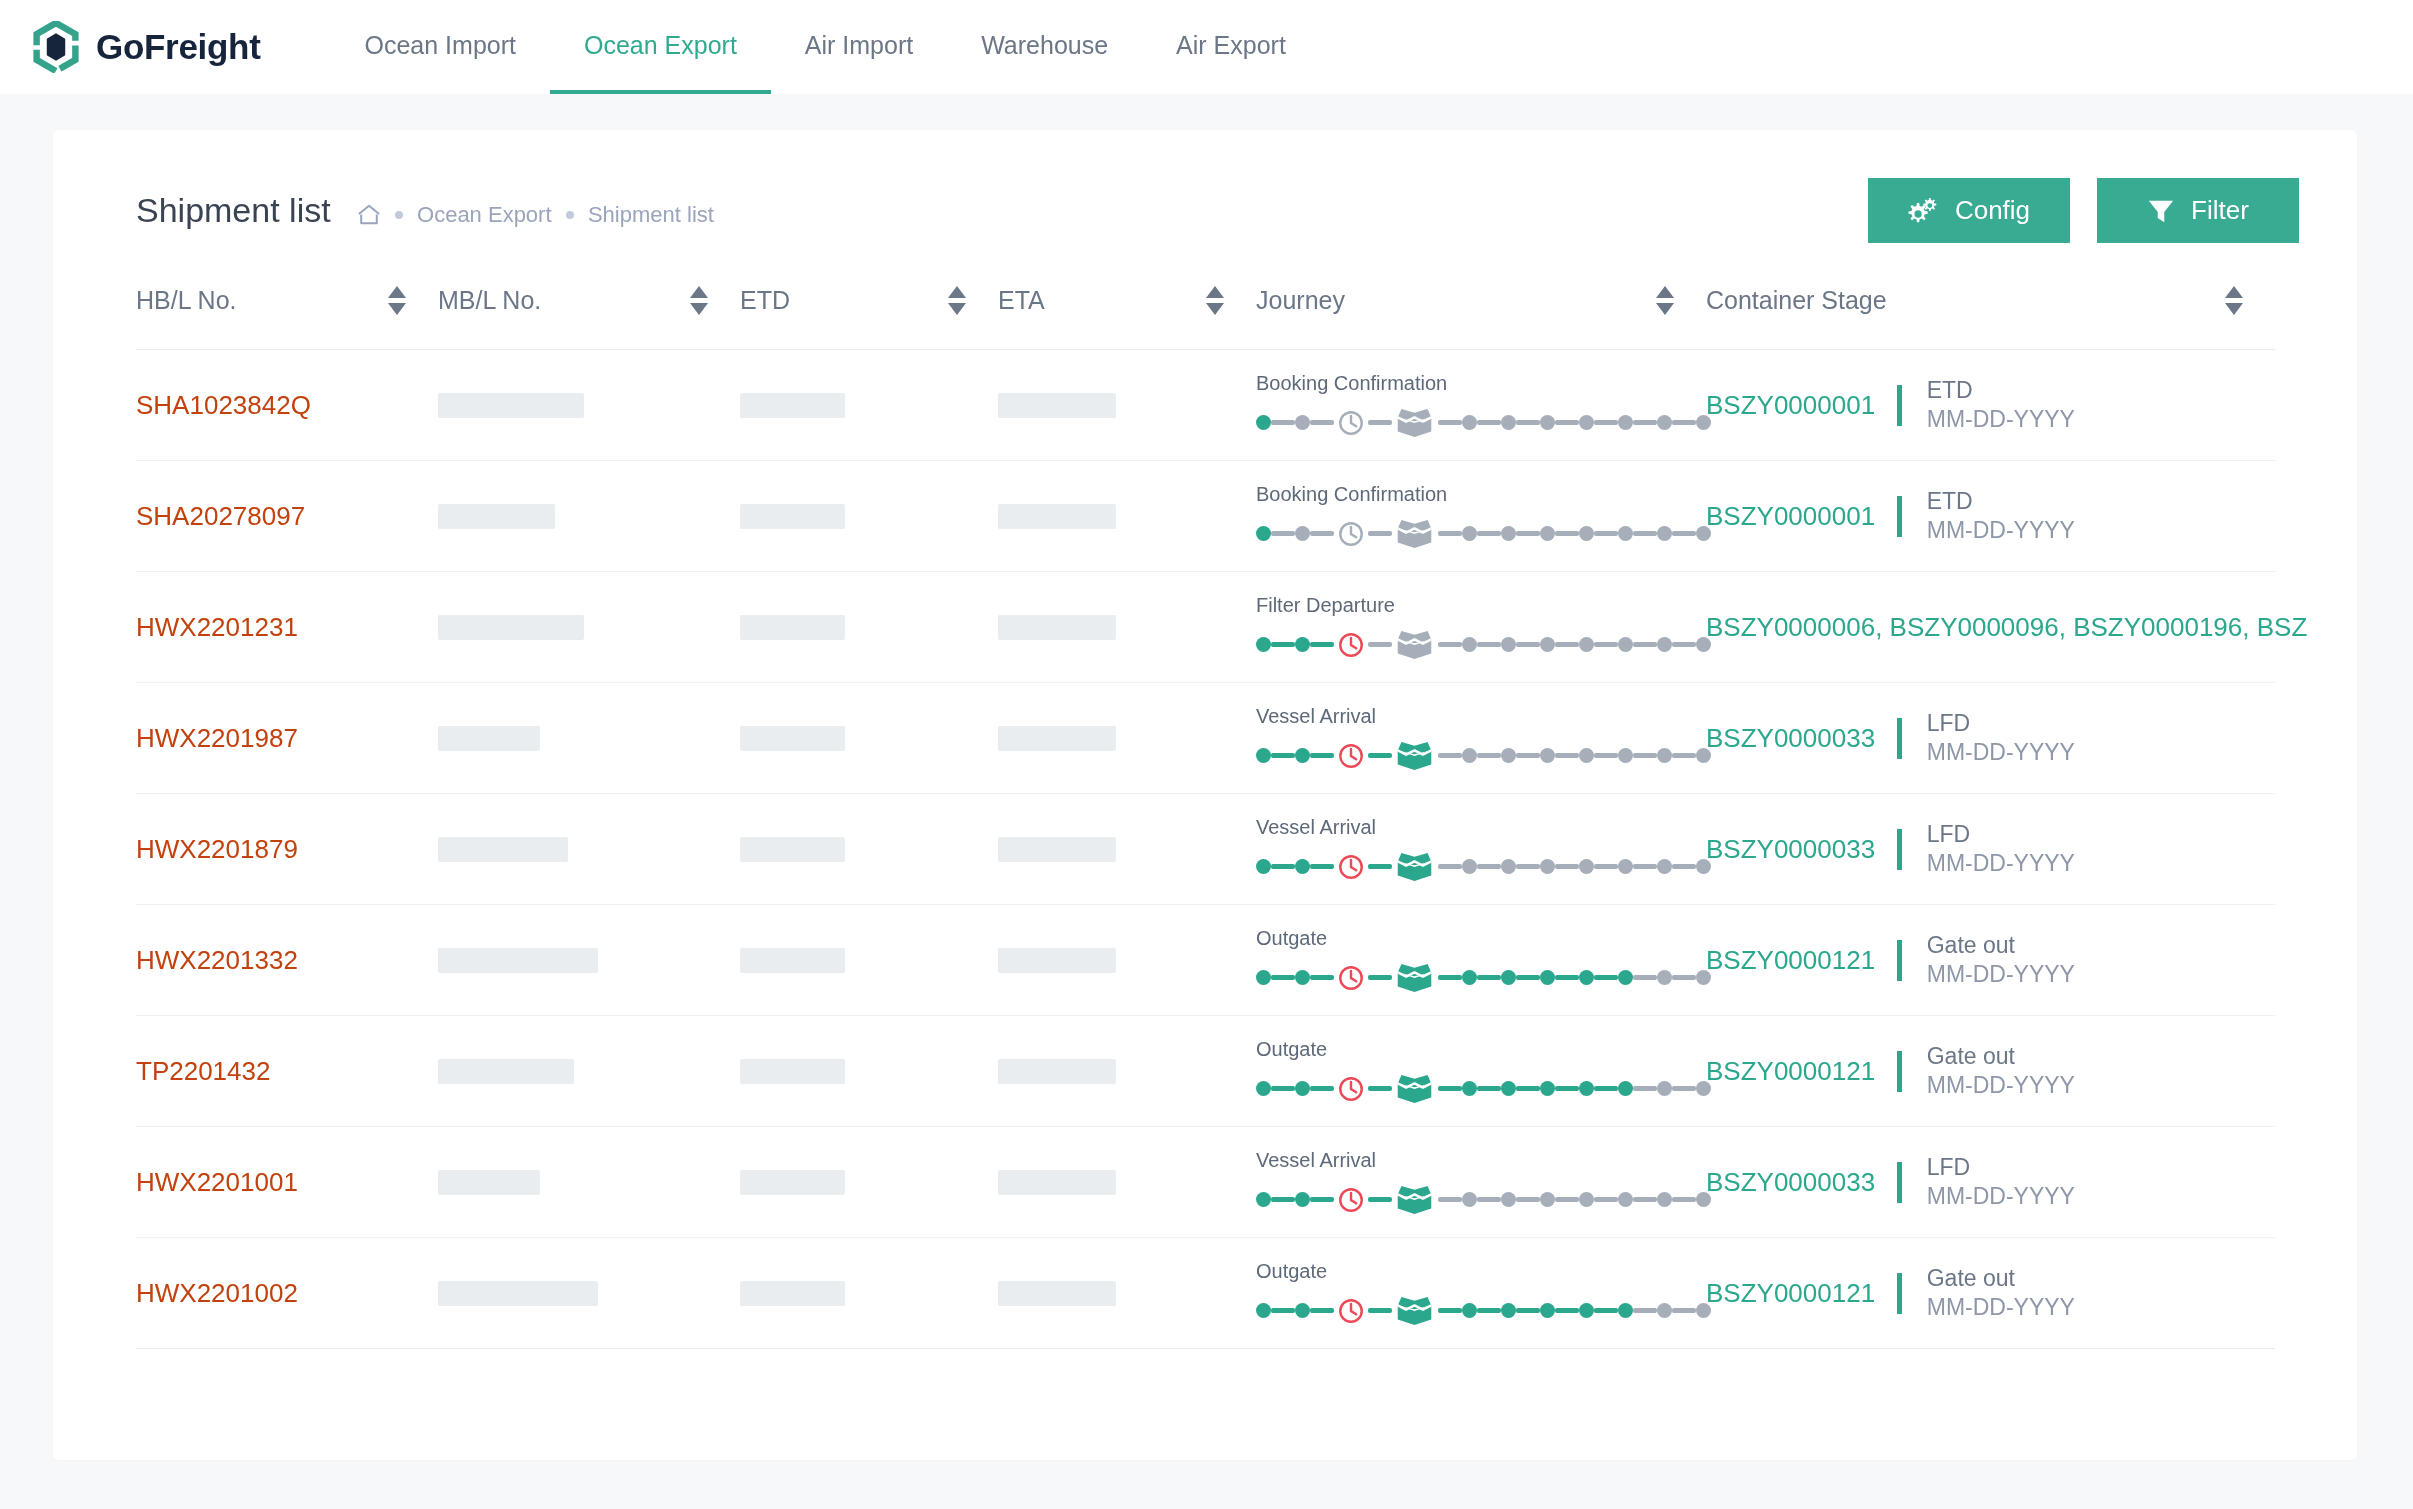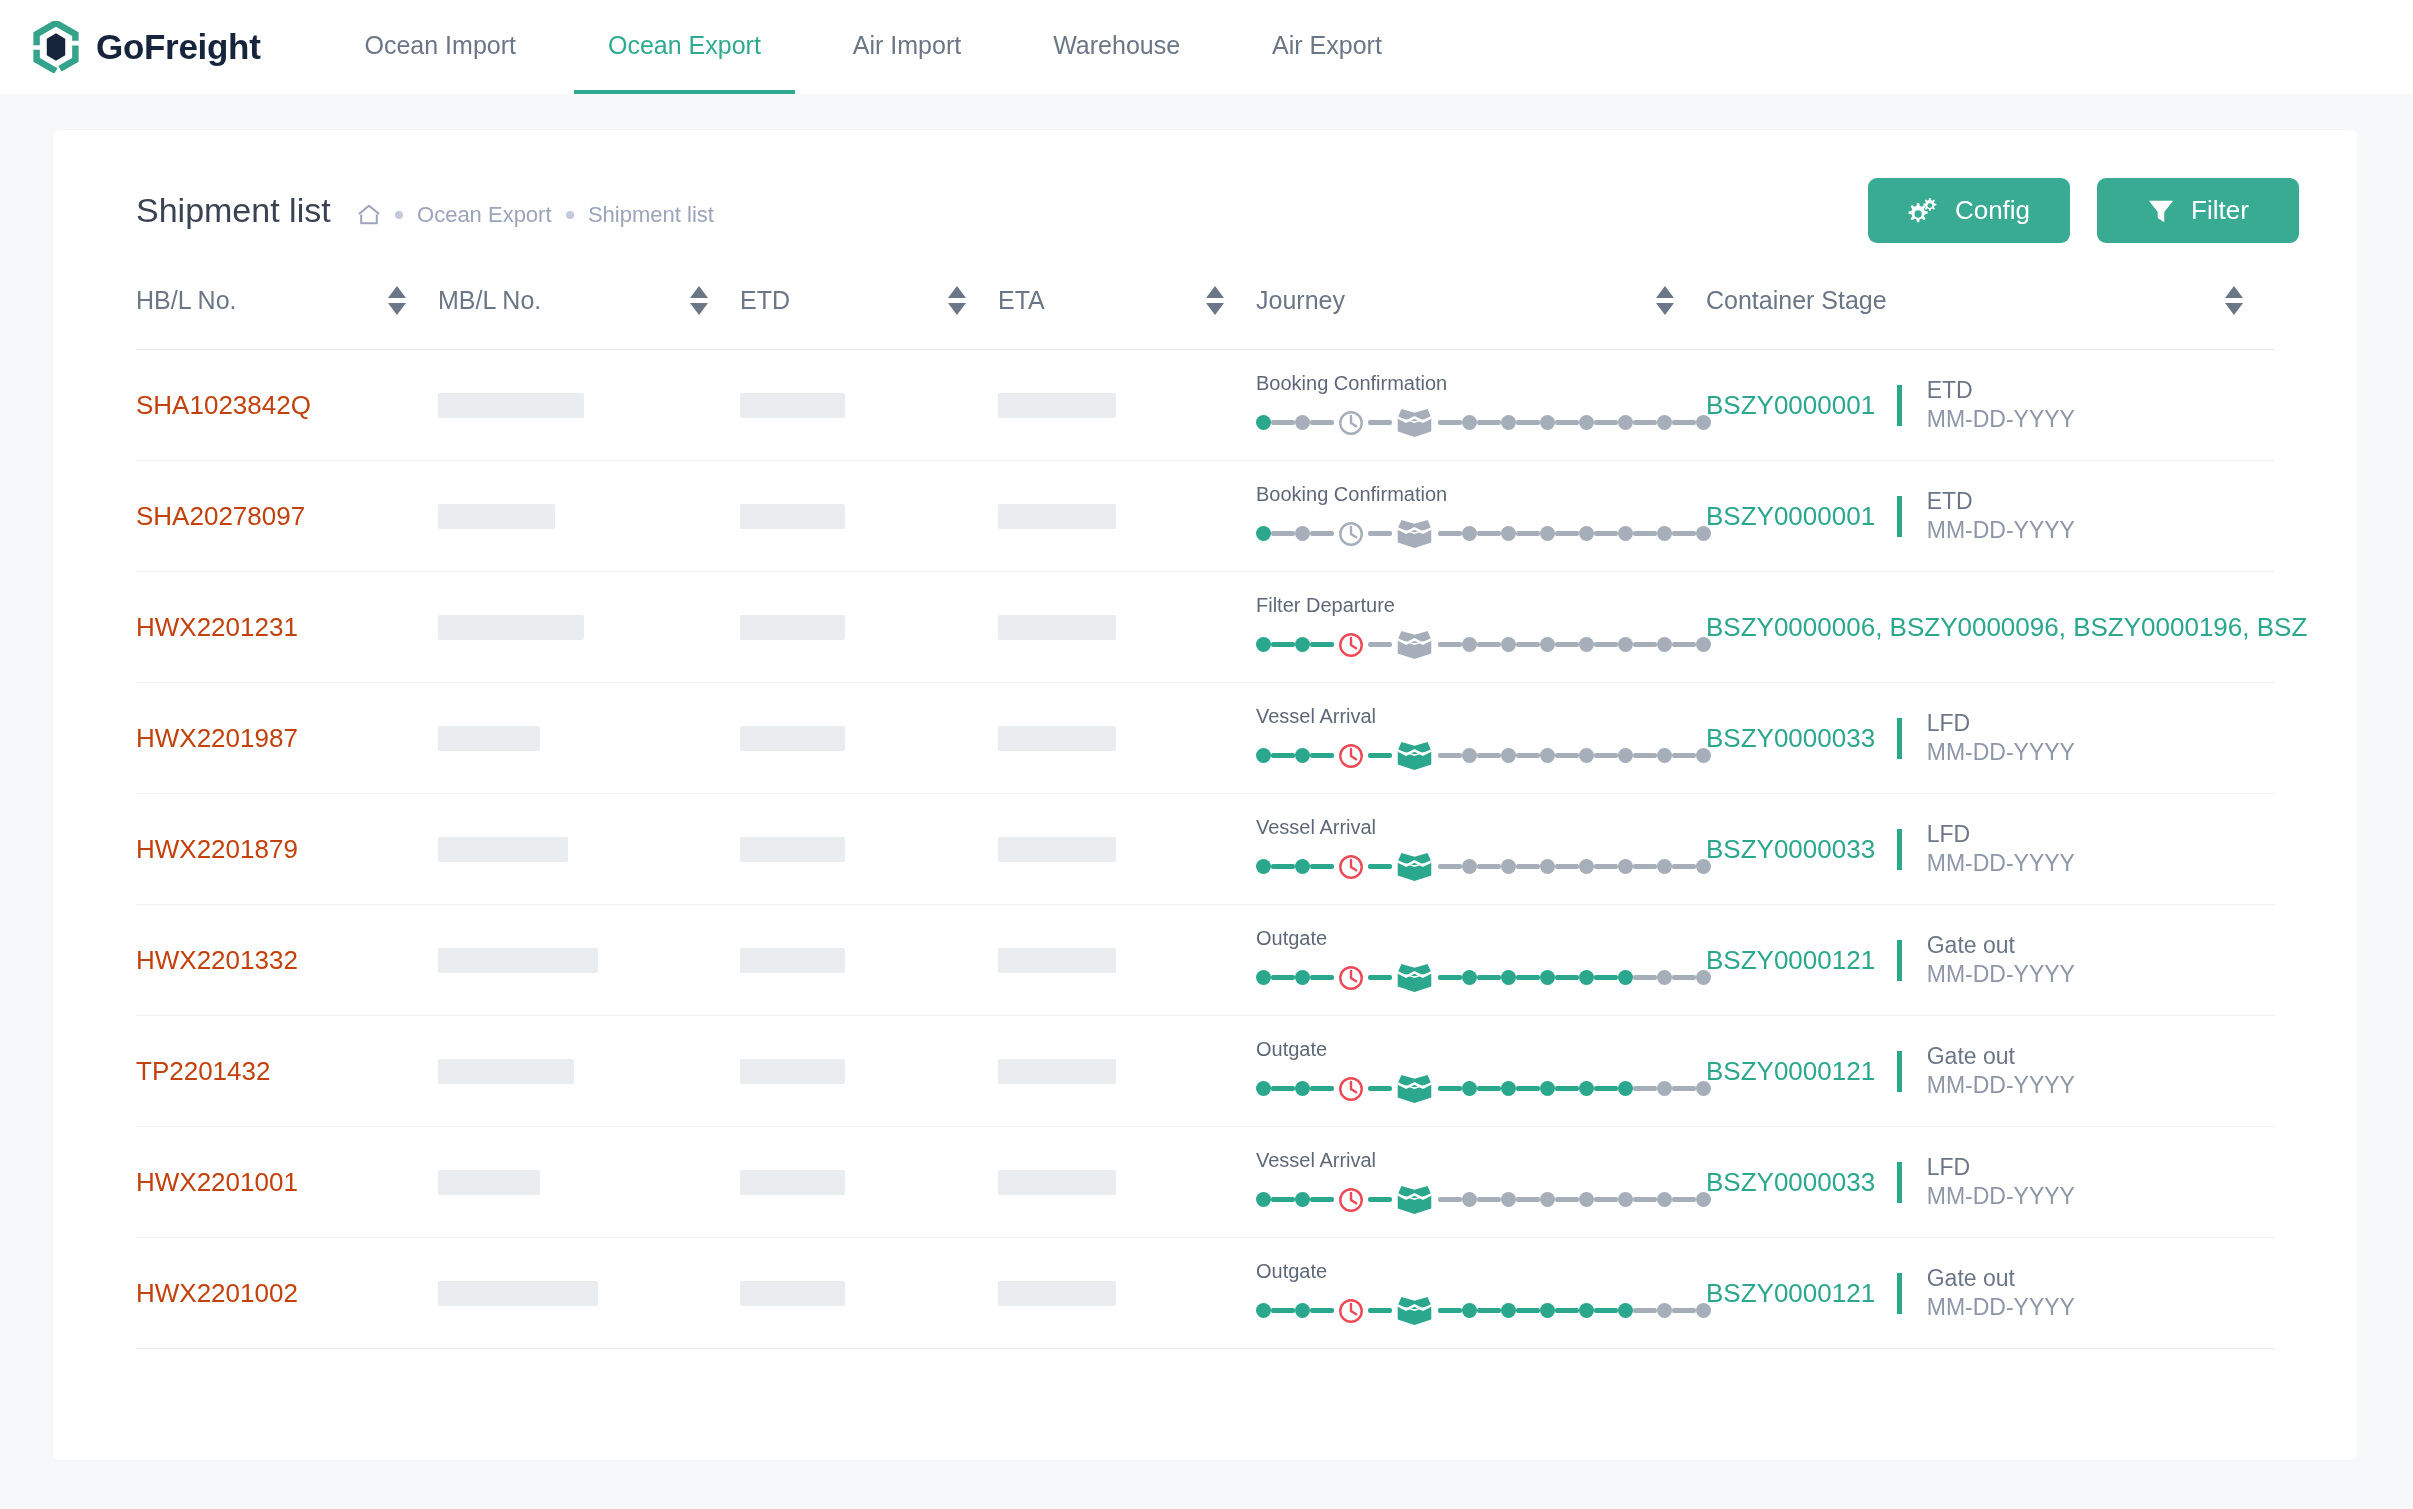--- a/index.html
+++ b/index.html
@@ -20,21 +20,21 @@
     position: relative;
   }
   .brand { display: flex; align-items: center; gap: 16px; margin-right: 70px; }
   .logo-mark { width: 48px; height: 52px; position: relative; flex: 0 0 auto; }
   .brand-name {
     font-size: 35px;
     font-weight: bold;
     color: #16243c;
     letter-spacing: -0.3px;
   }
-  .nav-tabs { display: flex; align-items: flex-end; height: 94px; gap: 24px; }
+  .nav-tabs { display: flex; align-items: flex-end; height: 94px; }
   .nav-tab {
     display: flex; align-items: center;
     padding: 0 34px;
     font-size: 25px;
     color: #6b7686;
     height: 94px;
     border-bottom: 4.6px solid transparent;
     cursor: pointer;
     white-space: nowrap;
   }
@@ -73,21 +73,21 @@
   .bc-dot { width: 8.4px; height: 8.4px; border-radius: 50%; background: #c2cadb; display:inline-block; }
   .bc-link { color: #9aa4bb; white-space: nowrap; cursor: pointer; }
   .home-icon { width: 24px; height: 22px; display: block; }
 
   .head-actions { margin-left: auto; display: flex; gap: 27px; }
   .btn {
     display: flex; align-items: center; justify-content: center;
     gap: 16px;
     height: 65px;
     border: none;
-    border-radius: 9px;
+    border-radius: 0;
     background: #3aab93;
     color: #ffffff;
     font-size: 26px;
     font-family: "Liberation Sans", sans-serif;
     cursor: pointer;
     padding: 0 33px;
     min-width: 202px;
   }
   .btn svg { display: block; }
 

